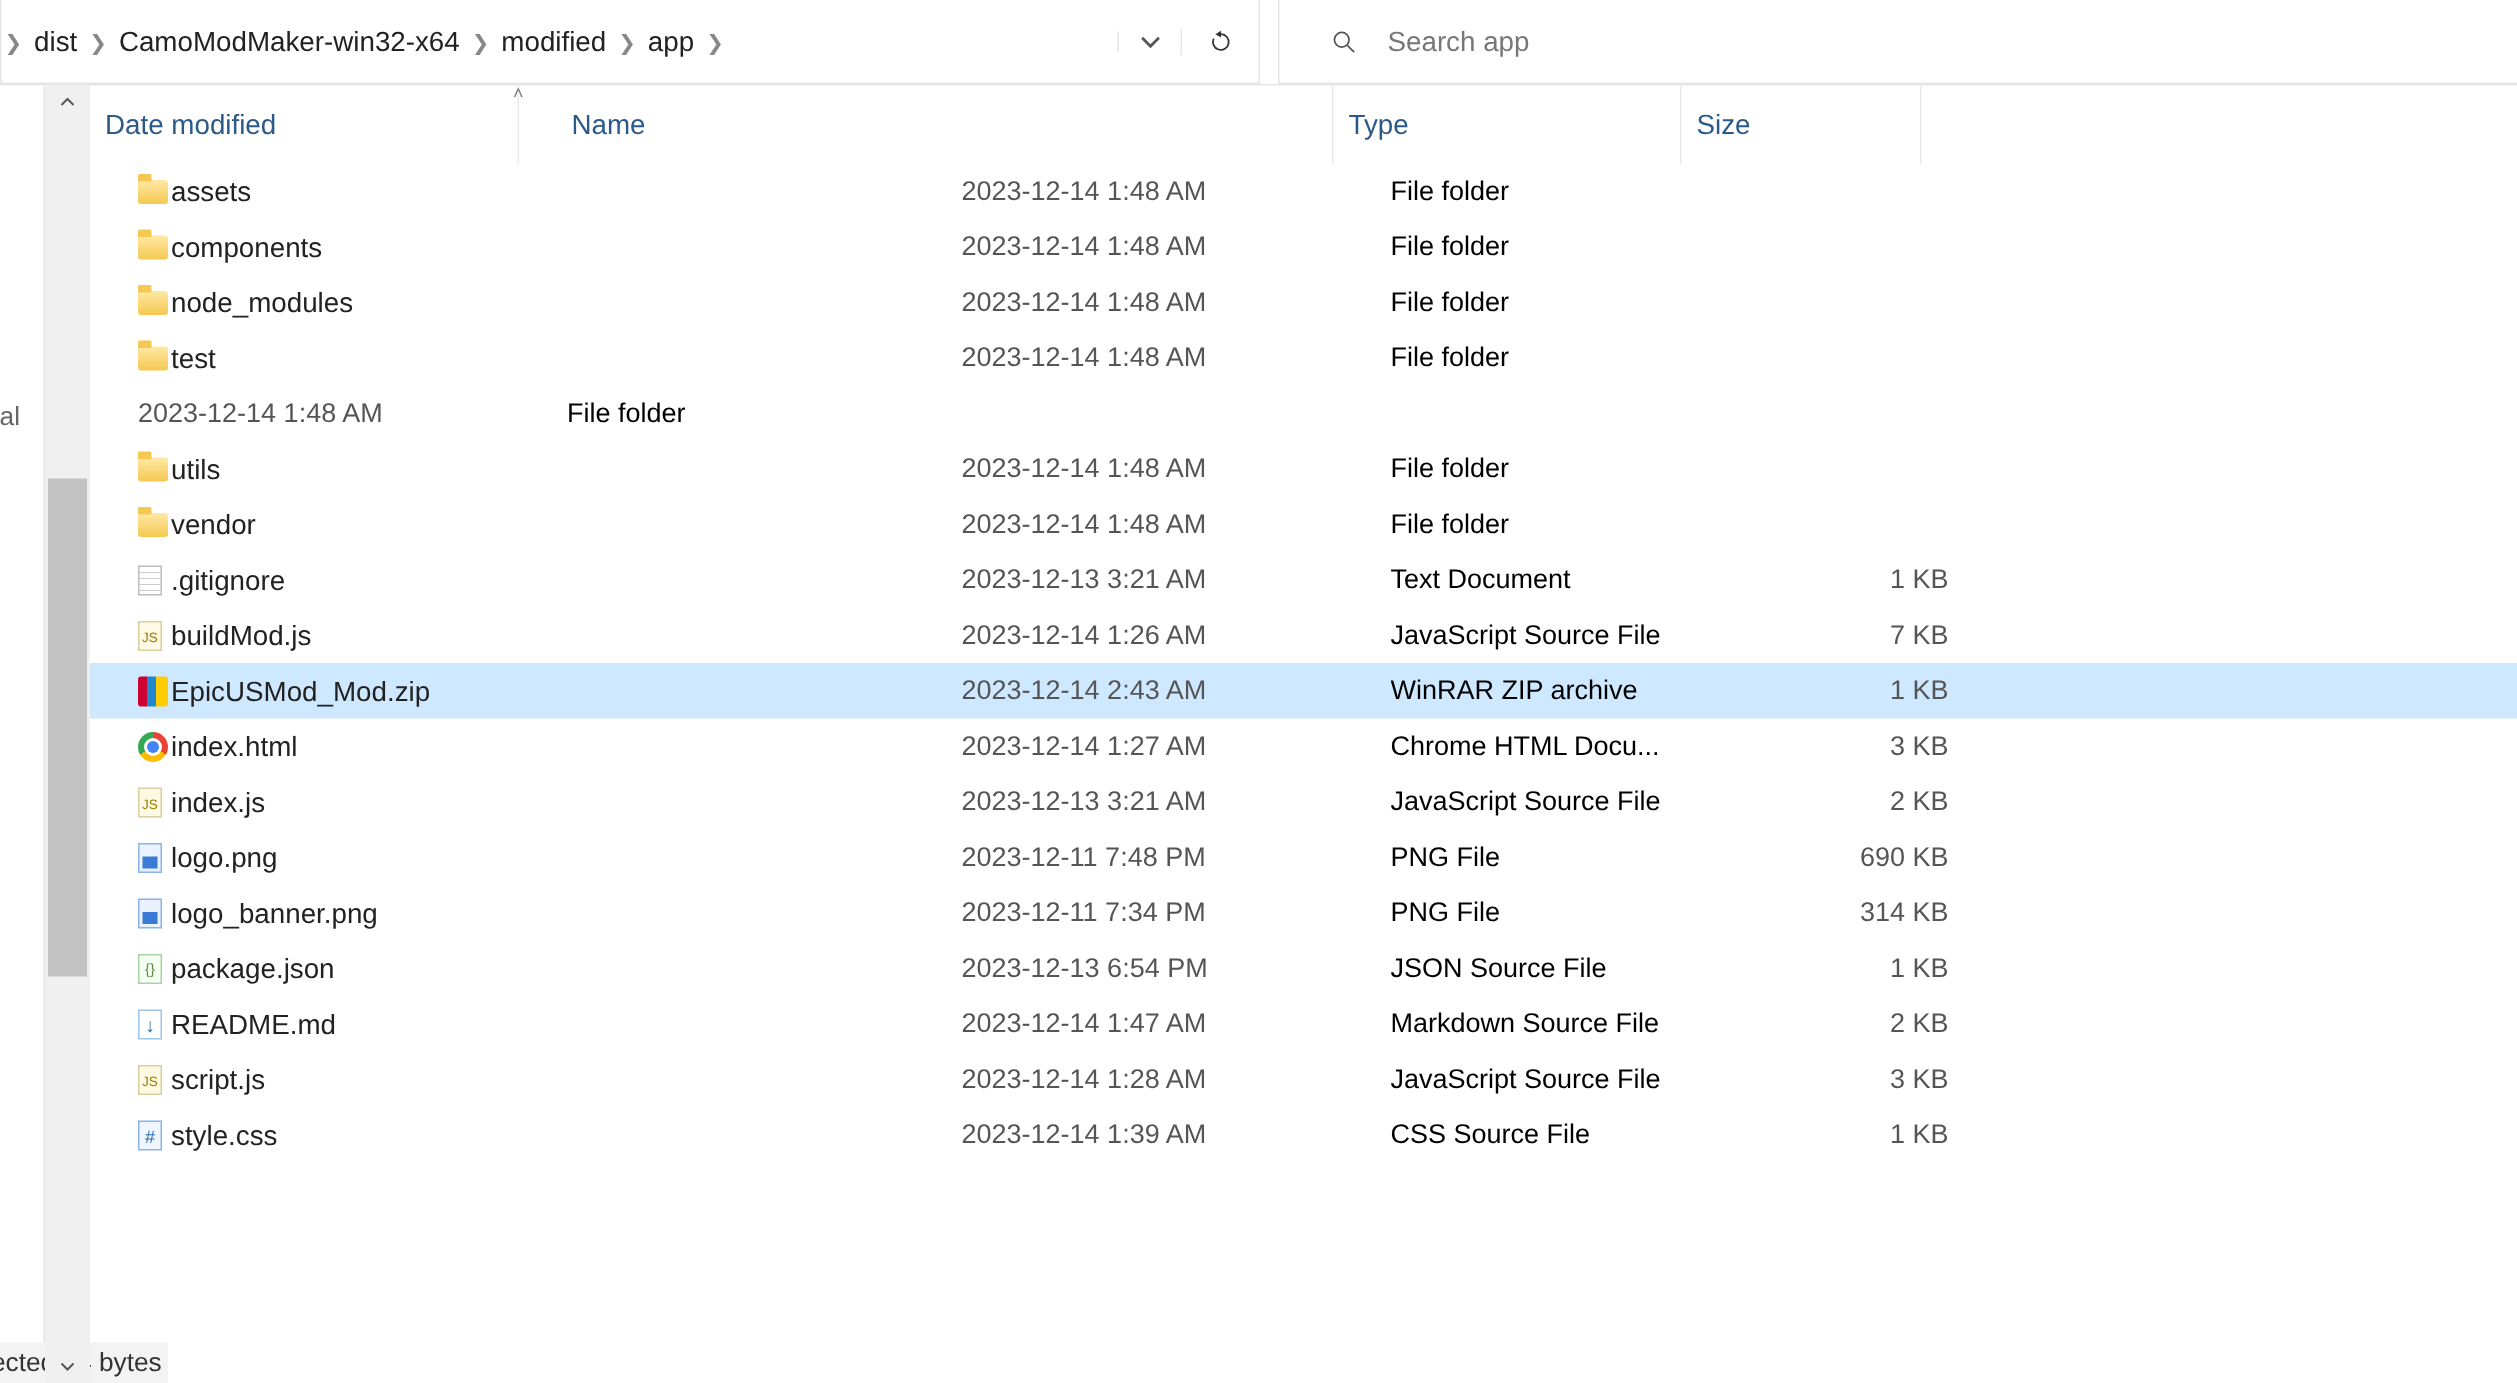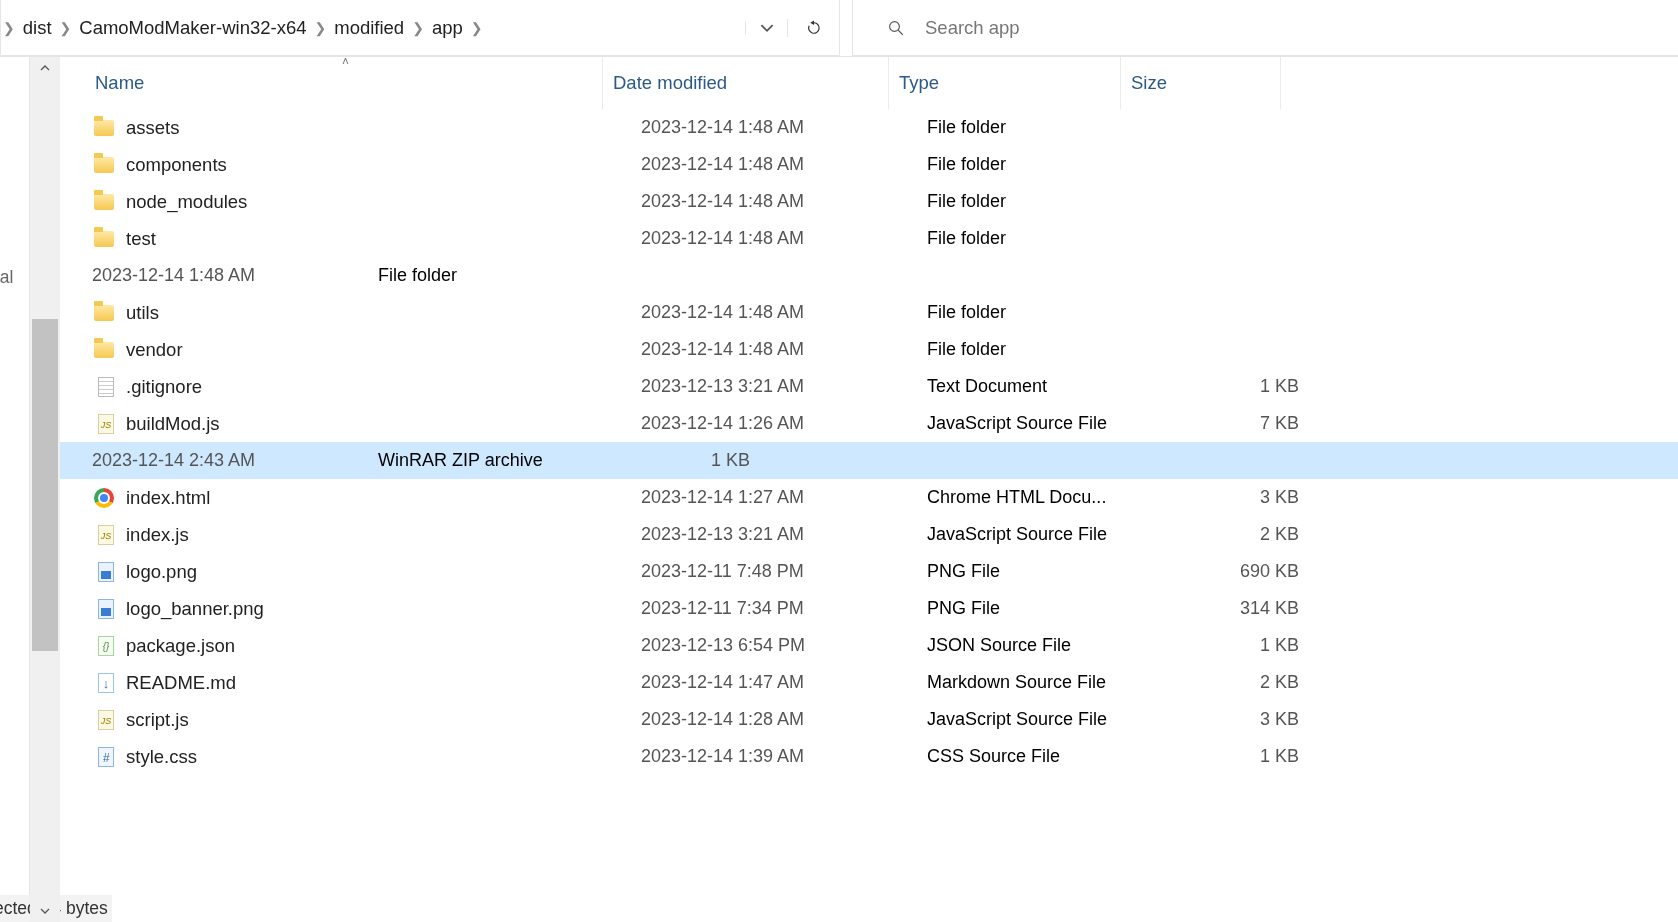--- a/index.html
+++ b/index.html
@@ -192,26 +192,25 @@
     display: flex;
     align-items: center;
     height: 37px;
     padding-left: 32px;
   }
   .row.selected { background: #cde8ff; }
   .c-name { flex: 0 0 549px; display: flex; align-items: center; }
   .c-date { flex: 0 0 286px; color: #555; font-size: 18px;}
   .c-type { flex: 0 0 232px; color: #000000; font-size: 18px; white-space: nowrap; overflow: hidden; text-overflow: ellipsis;}
   .c-size { flex: 0 0 150px; color: #555; font-size: 18px; text-align: right; padding-right: 10px;}
-  .fname { margin-left: 12px; font-size: 18.5px; color: #222;}
+  .fname { font-size: 18.5px; color: #222;}
   .icon {
     width: 22px; height: 22px;
-    display: flex; align-items: center; justify-content: flex-end;
+    display: flex; align-items: center; justify-content: flex-start;
     font-size: 16px;
-    font-style: italic;
   }
   
   .ic-folder { background: linear-gradient(#ffe9a6,#f5c851); border-radius: 2px; width: 20px; height: 16px; position: relative;}
   .ic-folder::before { content:""; position:absolute; top:-4px; left:0; width:9px; height:5px; background:#f5c851; border-radius:1px 1px 0 0;}
   .ic-text { border:1px solid #bbb; width:16px; height:20px; background: repeating-linear-gradient(#fff,#fff 3px,#ccc 3px,#ccc 4px);}
   .ic-js { border:1px solid #d7cfa1; width:16px; height:20px; background:#fdf9e2; font-size:9px; color:#9a7d00; line-height:20px; text-align:center;}
   .ic-zip { width:20px; height:20px; background: linear-gradient(90deg,#c03,#c03 6px,#28c 6px,#28c 12px,#fc0 12px); border-radius:2px;}
   .ic-chrome { width:20px; height:20px; border-radius:50%; background: conic-gradient(#ea4335 0 120deg,#fbbc05 120deg 240deg,#34a853 240deg 360deg); position:relative;}
   .ic-chrome::after{content:""; position:absolute; top:4px;left:4px;width:12px;height:12px;border-radius:50%;background:#fff;}
   .ic-chrome::before{content:""; position:absolute; top:6px;left:6px;width:8px;height:8px;border-radius:50%;background:#4285f4;z-index:2;}
@@ -280,22 +279,22 @@
       <div class="scroll-down">
         <svg width="10" height="10" viewBox="0 0 10 10">
             <path d="M1 3 L5 7 L9 3" fill="none" stroke="#555" stroke-width="1.3"></path>
           </svg>
       </div>
     </div>
 
     <div class="file-area">
       <div class="columns">
         <span class="sort-caret">˄</span>
+        <div class="col col-date">Date modified</div>
         <div class="col col-name">Name</div>
-        <div class="col col-date">Date modified</div>
         <div class="col col-type">Type</div>
         <div class="col col-size">Size</div>
       </div>
       <div class="rows" id="rows">
           <div class="row">
             <div class="c-name">
               <span class="icon">
                 <span class="ic-folder"></span>
               </span>
               <span class="fname">assets</span>
@@ -380,20 +379,26 @@
               <span class="icon">
                 <span class="ic-js">JS</span>
               </span>
               <span class="fname">buildMod.js</span>
             </div>
             <div class="c-date">2023-12-14 1:26 AM</div>
             <div class="c-type">JavaScript Source File</div>
             <div class="c-size">7 KB</div>
           </div>
           <div class="row selected">
+            <div class="c-name">
+              <span class="icon">
+                <span class="ic-zip"></span>
+              </span>
+              <span class="fname">EpicUSMod_Mod.zip</span>
+            </div>
             <div class="c-date">2023-12-14 2:43 AM</div>
             <div class="c-type">WinRAR ZIP archive</div>
             <div class="c-size">1 KB</div>
           </div>
           <div class="row">
             <div class="c-name">
               <span class="icon">
                 <span class="ic-chrome"></span>
               </span>
               <span class="fname">index.html</span>

